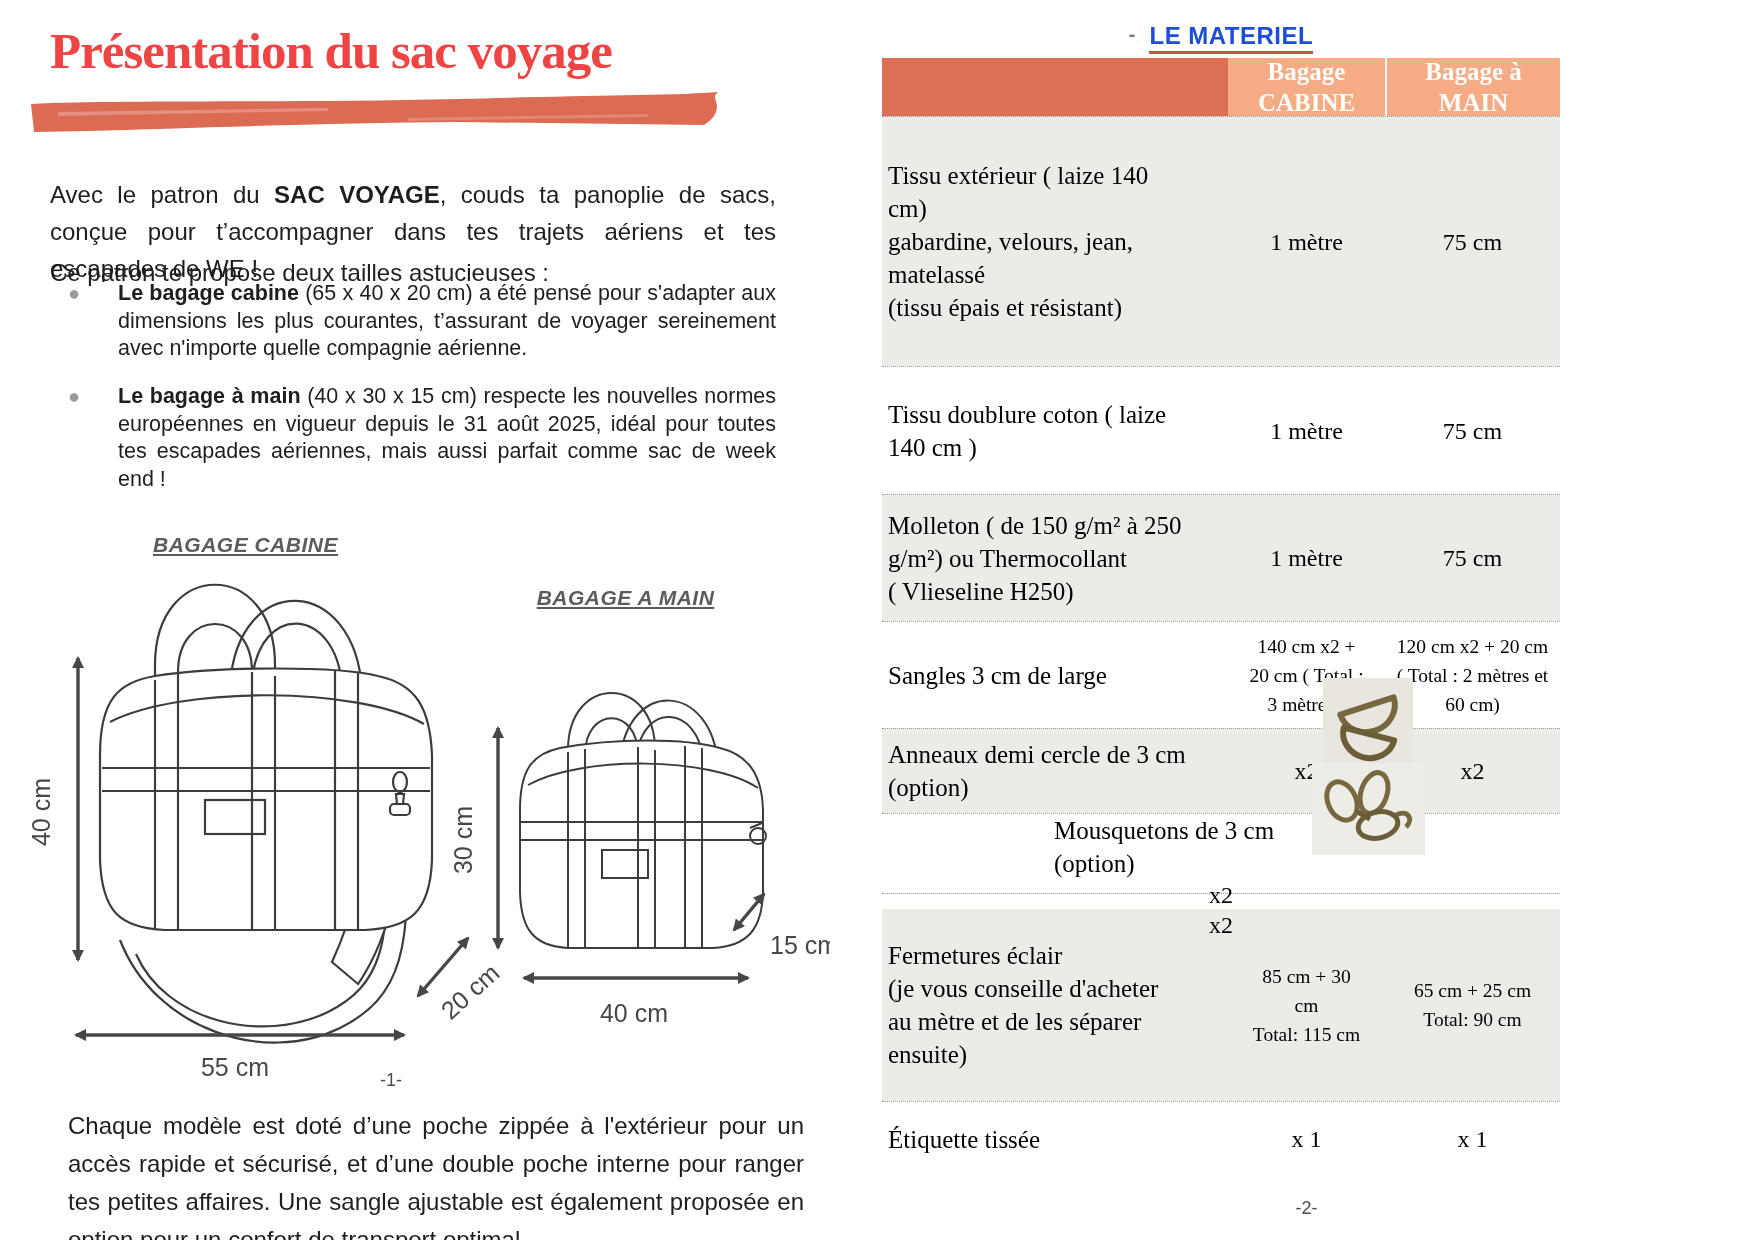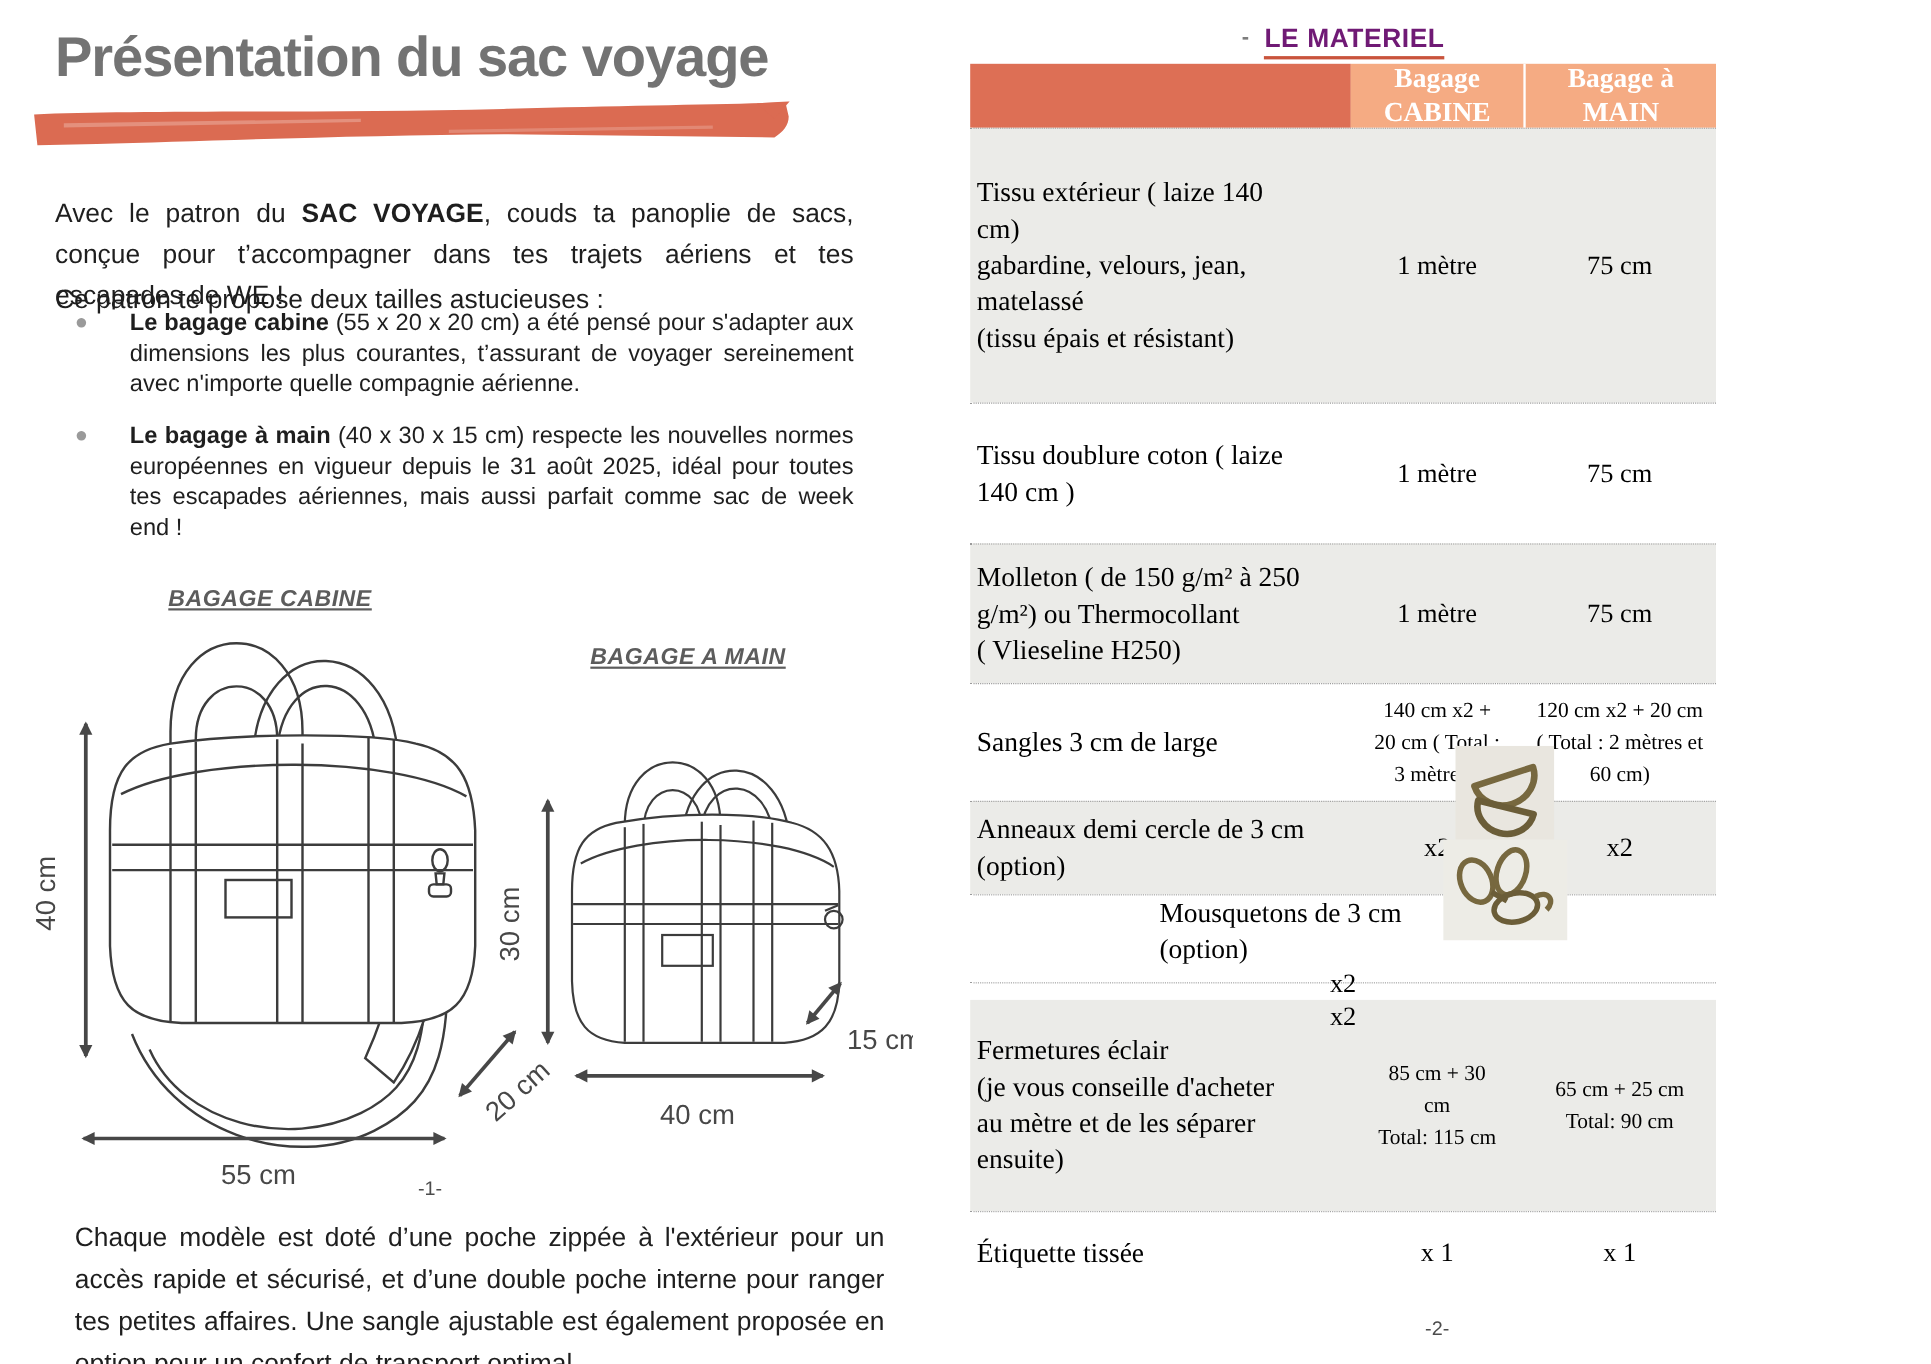--- a/index.html
+++ b/index.html
@@ -1,22 +1,22 @@
 <!DOCTYPE html>
 <html><head>
 <meta charset="utf-8">
 <style>
   html,body{margin:0;padding:0;background:#ffffff;width:1755px;height:1240px;
     font-family:"Liberation Sans",sans-serif;position:relative;overflow:hidden;color:#222;}
 
   
   .left-page{position:absolute;left:50px;top:30px;width:810px;height:1210px;}
   .title{position:absolute;left:0;top:-8px;width:700px;
-    font-family:Liberation Sans, sans-serif;font-weight:900;font-size:51px;letter-spacing:-1px;
-    color:#737373;}
+    font-family:Liberation Serif, serif;font-weight:900;font-size:51px;letter-spacing:-1px;
+    color:#ef4444;}
   .brush{position:absolute;left:-22px;top:62px;}
   .para{position:absolute;font-size:24px;line-height:37px;text-align:justify;color:#1e1e1e;}
   .p1{left:0;top:122px;width:726px;}
   .p2{left:0;top:200px;width:726px;text-align:left;}
   .bullet{position:absolute;width:710px;}
   .b1{left:18px;top:250px;}
   .b2{left:18px;top:353px;}
   .bullet .dot{position:absolute;left:0;top:2px;color:#9a9a9a;font-size:20px;}
   .bullet .btxt{display:block;margin-left:50px;width:658px;font-size:21.5px;line-height:27.5px;text-align:justify;color:#1e1e1e;}
   .diagram-label{position:absolute;font-size:21px;font-weight:bold;font-style:italic;
@@ -25,21 +25,21 @@
   .lab-main{left:473px;top:556px;width:205px;}
   .diagram{position:absolute;left:-20px;top:500px;}
   .closing{left:18px;top:1053px;width:736px;font-size:24px;line-height:38px;text-align:justify;}
   .pagenum{position:absolute;font-size:18px;color:#4c4c4c;}
   .pn1{left:330px;top:1040px;}
 
   
   .right-page{position:absolute;left:882px;top:20px;width:690px;height:1220px;}
   .mat-header{position:absolute;left:0;top:2px;width:678px;text-align:center;}
   .mat-dash{color:#7d7d7d;font-size:20px;font-weight:bold;margin-right:14px;vertical-align:3px;}
-  .mat-title{display:inline-block;color:#701a75;font-size:24px;font-weight:bold;letter-spacing:.5px;
+  .mat-title{display:inline-block;color:#1d4ed8;font-size:24px;font-weight:bold;letter-spacing:.5px;
     border-bottom:3px solid #c9543c;padding-bottom:1px;}
   .mat-table{position:absolute;left:0;top:38px;width:678px;}
   .thead{display:flex;height:58px;}
   .hcell{box-sizing:border-box;}
   .hdark{width:346px;background:#dd6f55;}
   .hlight{width:157px;background:#f5ab83;color:#fff;font-family:"Liberation Serif",serif;
     font-weight:bold;font-size:25px;line-height:31px;display:flex;align-items:center;justify-content:center;
     text-align:center;white-space:pre-line;}
   .hlight.last{width:175px;border-left:2px solid #fff;}
   .trow{display:flex;align-items:center;border-top:1px dotted #9a9a9a;box-sizing:border-box;}
@@ -65,21 +65,21 @@
     <path fill="#ffffff" opacity="0.25" d="M30,20 L300,16 L300,19 L30,24 Z"></path>
     <path fill="#ffffff" opacity="0.2" d="M380,26 L620,22 L620,25 L380,29 Z"></path>
   </svg>
 
   <p class="para p1"><span>Avec le patron du </span><b>SAC VOYAGE</b><span>, couds ta panoplie de sacs, conçue pour t’accompagner dans tes trajets aériens et tes escapades de WE !</span></p>
 
   <p class="para p2">Ce patron te propose deux tailles astucieuses :</p>
 
   <div class="bullet b1">
     <span class="dot">●</span>
-    <span class="btxt"><b>Le bagage cabine</b><span> (55 x 20 x 20 cm) a été pensé pour s'adapter aux dimensions les plus courantes, t’assurant de voyager sereinement avec n'importe quelle compagnie aérienne.</span></span>
+    <span class="btxt"><b>Le bagage cabine</b><span> (65 x 40 x 20 cm) a été pensé pour s'adapter aux dimensions les plus courantes, t’assurant de voyager sereinement avec n'importe quelle compagnie aérienne.</span></span>
   </div>
 
   <div class="bullet b2">
     <span class="dot">●</span>
     <span class="btxt"><b>Le bagage à main</b><span> (40 x 30 x 15 cm) respecte les nouvelles normes européennes en vigueur depuis le 31 août 2025, idéal pour toutes tes escapades aériennes, mais aussi parfait comme sac de week end !</span></span>
   </div>
 
   <div class="diagram-label lab-cabine">BAGAGE CABINE</div>
   <div class="diagram-label lab-main">BAGAGE A MAIN</div>
 

